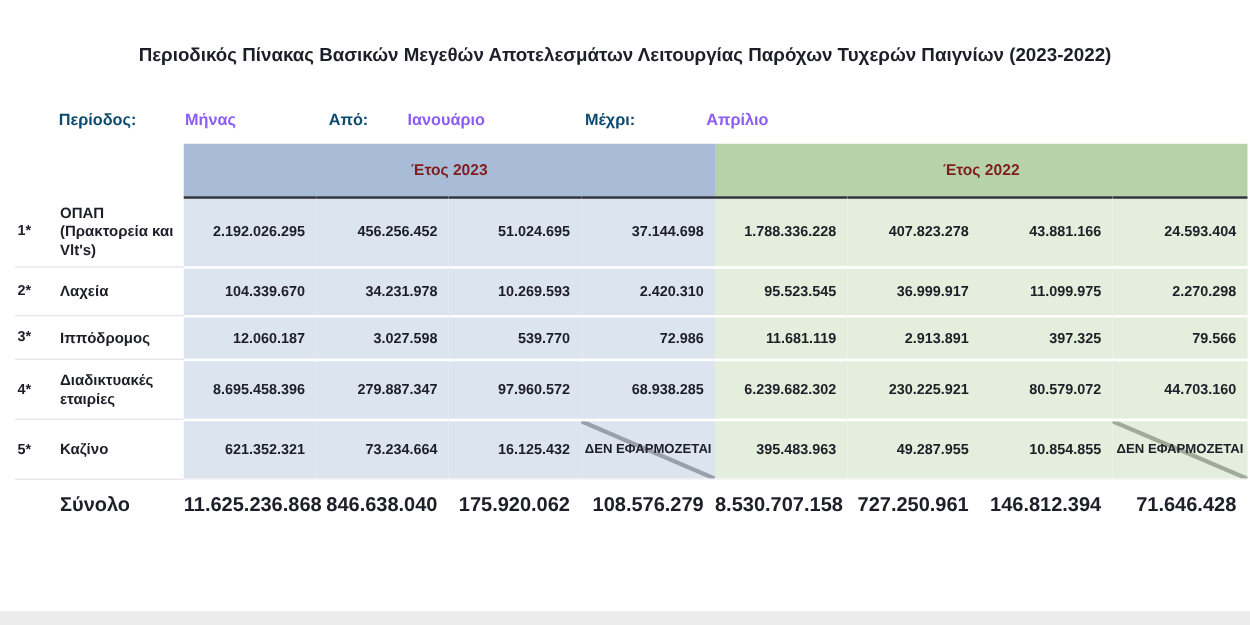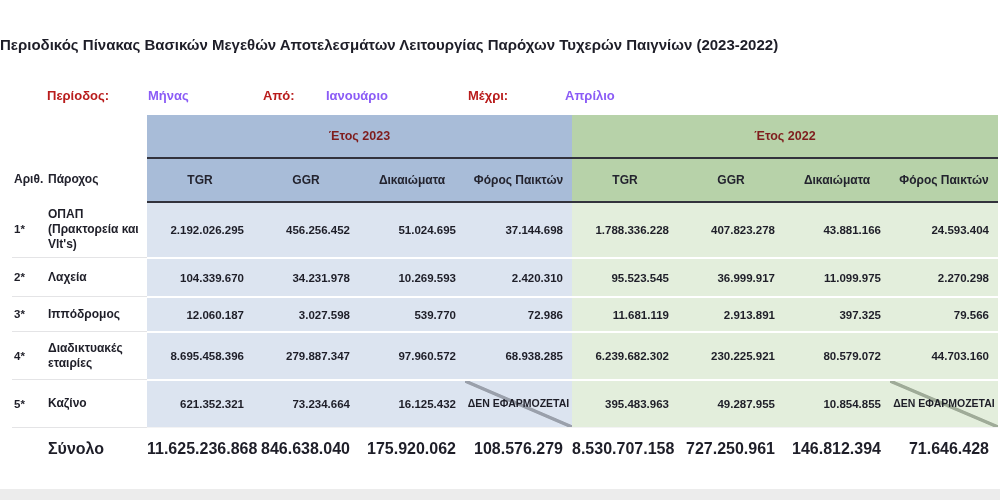--- a/index.html
+++ b/index.html
@@ -10,27 +10,28 @@
     height: 500px;
     background: #ffffff;
     font-family: "Liberation Sans", sans-serif;
     color: #1e1e28;
     overflow: hidden;
   }
   .title {
     position: absolute;
     top: 36px; left: 0;
     width: 100%;
+    text-align: center;
     font-size: 15px;
     font-weight: bold;
     color: #1e1e28;
   }
   .filters { position: absolute; top: 88px; left: 0; width: 100%; height: 20px; font-size: 13px; font-weight: bold; }
   .filters span { position: absolute; white-space: nowrap; }
-  .f-label { color: #b91c1c; }
+  .f-label { color: #0c4a6e; }
   .f-value { color: #8b5cf6; cursor: pointer; }
   .p-period { left: 47px; }
   .p-month  { left: 148px; }
   .p-from   { left: 263px; }
   .p-jan    { left: 326px; }
   .p-until  { left: 468px; }
   .p-apr    { left: 565px; }
 
   table.results {
     position: absolute;
@@ -128,32 +129,20 @@
         <col>
     </colgroup>
 
     <tbody>
         <tr class="year-row">
       <th colspan="2" style="background:#fff"></th>
       <th colspan="4" class="band-2023">Έτος 2023</th>
       <th colspan="4" class="band-2022">Έτος 2022</th>
     </tr>
 
-    <tr class="head-row">
-      <th style="background:#fff;text-align:left;padding-left:2px">Αριθ.</th>
-      <th style="background:#fff;text-align:left">Πάροχος</th>
-      <th class="band-2023">TGR</th>
-      <th class="band-2023">GGR</th>
-      <th class="band-2023">Δικαιώματα</th>
-      <th class="band-2023">Φόρος Παικτών</th>
-      <th class="band-2022">TGR</th>
-      <th class="band-2022">GGR</th>
-      <th class="band-2022">Δικαιώματα</th>
-      <th class="band-2022">Φόρος Παικτών</th>
-    </tr>
 
     <tr class="data-row first row-opap">
       <td class="num-cell">1*</td>
       <td class="provider-cell">ΟΠΑΠ (Πρακτορεία και Vlt's)</td>
       <td class="value-cell body-2023">2.192.026.295</td>
       <td class="value-cell body-2023">456.256.452</td>
       <td class="value-cell body-2023">51.024.695</td>
       <td class="value-cell body-2023">37.144.698</td>
       <td class="value-cell body-2022">1.788.336.228</td>
       <td class="value-cell body-2022">407.823.278</td>

